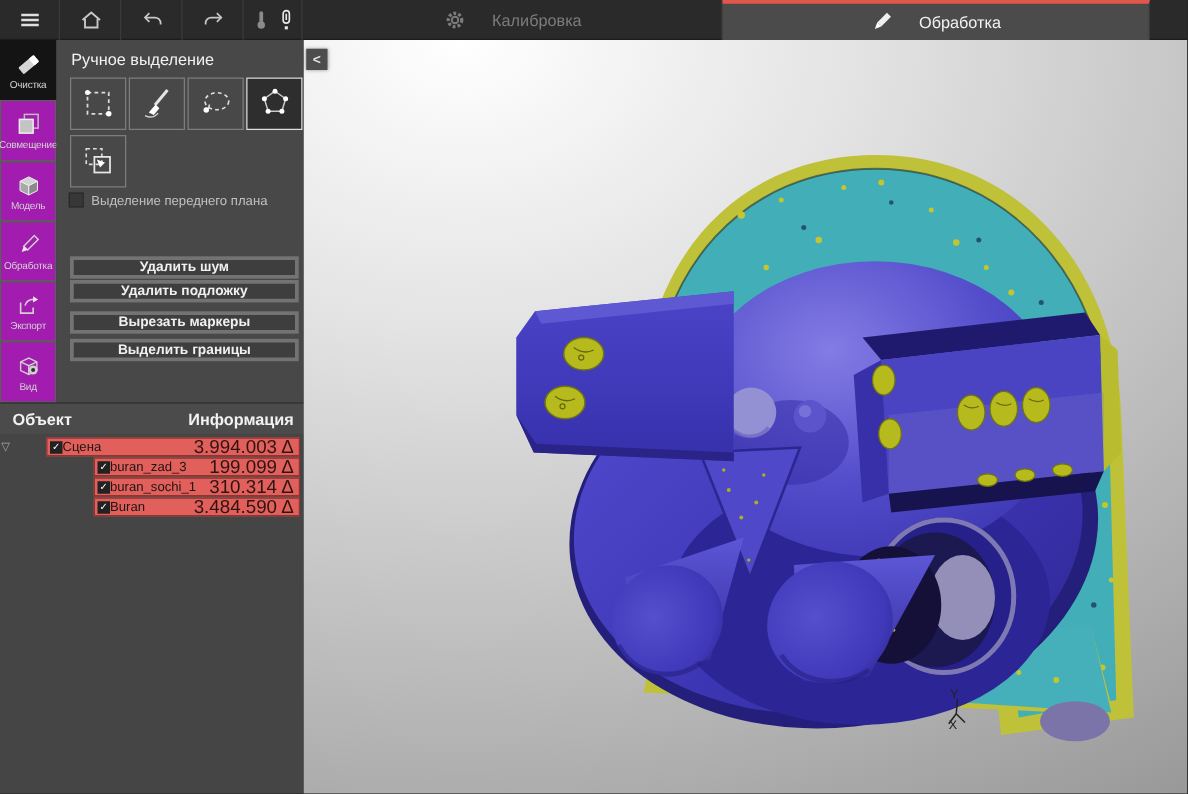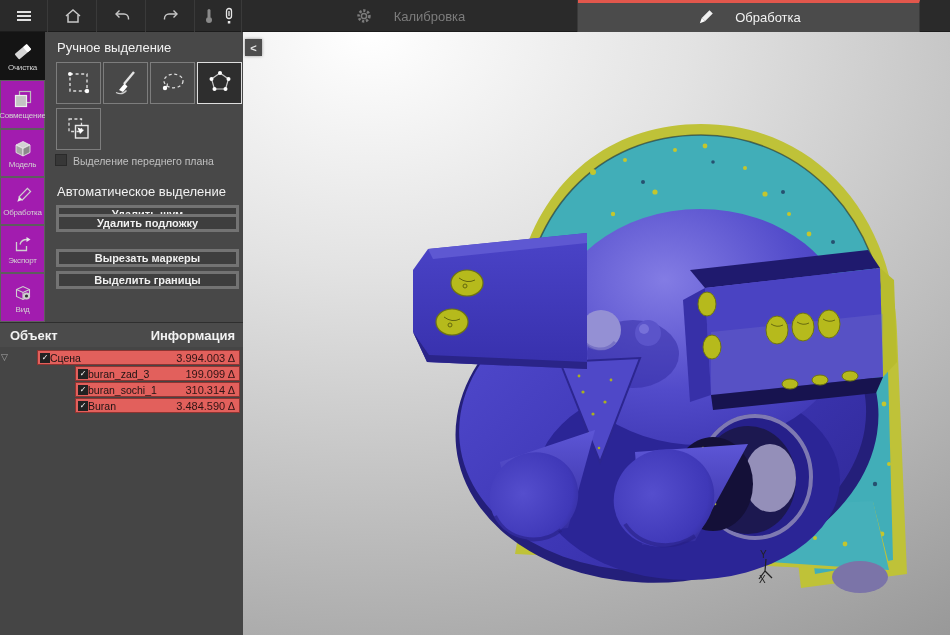--- a/index.html
+++ b/index.html
@@ -31,21 +31,21 @@
   .auto-btn { position:absolute; left:11px; width:183px; height:18px; background:#3e3e3e; border:3px solid #737373; color:#f0f0f0; font-size:11px; font-weight:bold; font-family:"Liberation Sans", sans-serif; display:flex; align-items:center; justify-content:center; cursor:pointer; }
 
   
   #object-panel { position:absolute; left:0; top:322px; width:243px; height:313px; background:#454545; border-top:1px solid #2e2e2e; }
   #obj-header { position:relative; height:24px; background:#4b4b4b; }
   #obj-col-object { position:absolute; left:10px; top:5px; font-size:13px; font-weight:bold; color:#f2f2f2; }
   #obj-col-info { position:absolute; right:8px; top:5px; font-size:13px; font-weight:bold; color:#f2f2f2; }
   .obj-row { position:absolute; height:15px; background:#e2605c; border:1px solid #8e3431; display:flex; align-items:center; cursor:pointer; }
   .obj-row .chk { width:10px; height:10px; margin-left:2px; background:#222; color:#fff; font-size:8px; line-height:10px; text-align:center; flex:0 0 auto; cursor:pointer; }
   .obj-row .row-name { font-size:10.5px; color:#1e1414; margin-left:0; white-space:nowrap; }
-  .obj-row .row-info { font-size:11px; color:#301414; margin-left:auto; margin-right:4px; white-space:nowrap; }
+  .obj-row .row-info { font-size:15px; color:#301414; margin-left:auto; margin-right:4px; white-space:nowrap; }
   #row-expander { position:absolute; left:1px; top:352px; font-size:9px; color:#a8a8a8; cursor:pointer; }
 
   
   #viewport { position:absolute; left:243px; top:32px; width:707px; height:603px;
     background:radial-gradient(150% 130% at 18% 0%, #ffffff 0%, #e3e3e3 30%, #b5b5b5 70%, #929292 100%); }
   #collapse-btn { position:absolute; left:2px; top:7px; width:17px; height:17px; background:#4d4d4d; color:#e8e8e8; font-size:11px; font-weight:bold; display:flex; align-items:center; justify-content:center; cursor:pointer; box-shadow:0 0 3px rgba(0,0,0,.4); }
   #scene-svg { position:absolute; left:0; top:0; }
 </style>
 </head>
 <body>
@@ -199,24 +199,23 @@
       <svg width="30" height="30">
         <rect x="5" y="5" width="12.5" height="12.5" fill="none" stroke="#dcdcdc" stroke-width="1.3" stroke-dasharray="3 2.4"></rect>
         <rect x="11.5" y="11.5" width="12.5" height="12.5" fill="none" stroke="#e8e8e8" stroke-width="1.4"></rect>
         <polygon points="13.5,13.5 20,16 16,20" fill="#fff"></polygon>
       </svg>
     </div>
 
     <div class="chk-box" style="left:10px;top:122px"></div>
     <div class="chk-label" style="left:28px;top:123px">Выделение переднего плана</div>
 
-    <div class="panel-header" style="top:152px">Автоматическое выделение</div>
 
     <button class="auto-btn" style="top:173px">Удалить шум</button>
-    <button class="auto-btn" style="top:182px">Удалить подложку</button>
+    <button class="auto-btn" style="top:192px">Удалить подложку</button>
     <button class="auto-btn" style="top:217px">Вырезать маркеры</button>
     <button class="auto-btn" style="top:239px">Выделить границы</button>
   </div>
 
   <div id="object-panel">
     <div id="obj-header">
       <span id="obj-col-object">Объект</span>
       <span id="obj-col-info">Информация</span>
     </div>
     <div class="obj-row" style="left:37px;top:27px;width:203px">

